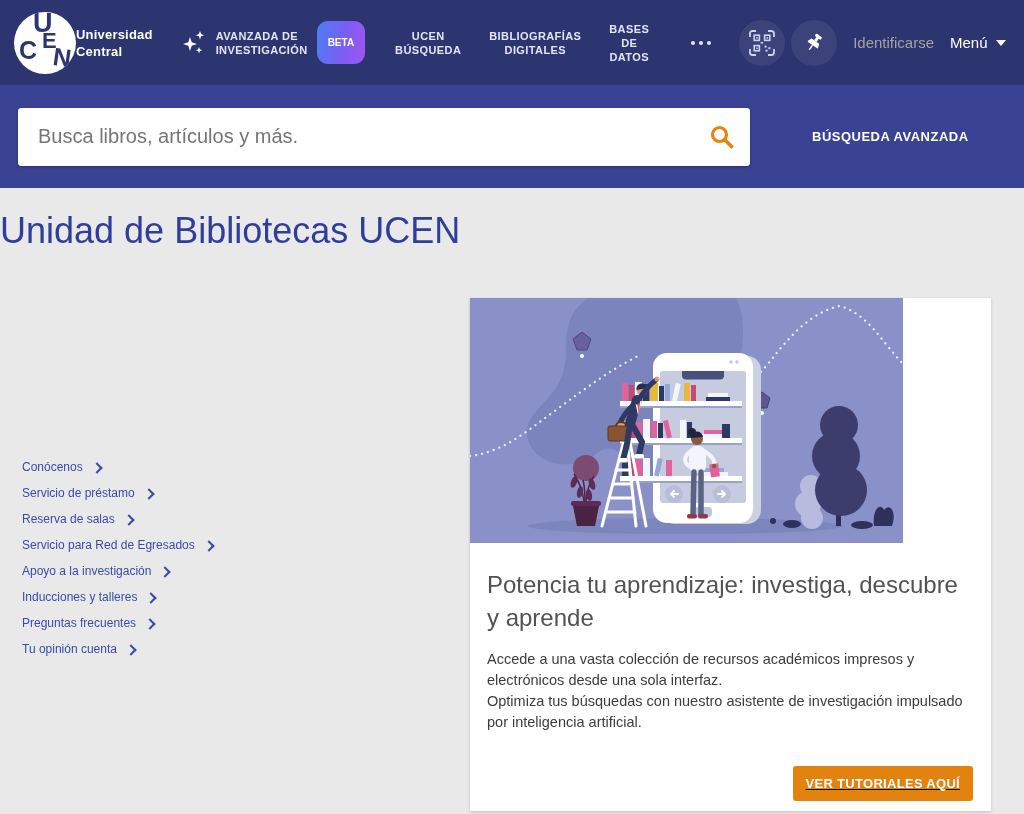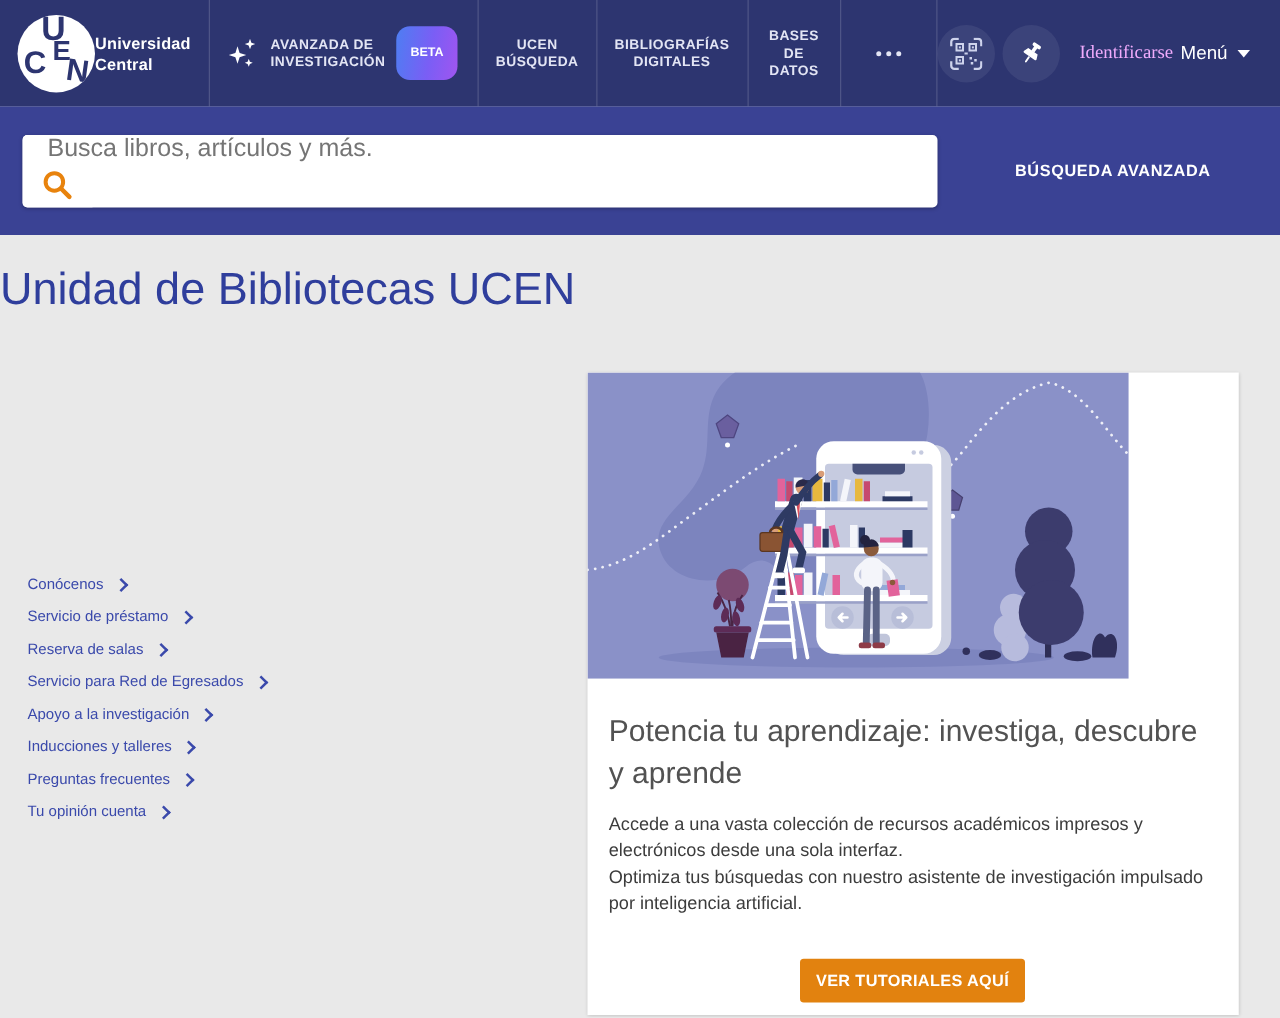--- a/index.html
+++ b/index.html
@@ -26,31 +26,31 @@
   .nav-label { font-size:11px; font-weight:bold; line-height:14px; letter-spacing:.4px;
     color:#e3e5f4; text-align:center; }
   .ai .nav-label { text-align:left; }
   .beta { font-size:10px; font-weight:bold; color:#fff; padding:16px 11px;
     border-radius:11px; background:linear-gradient(100deg,#4d7ef2 0%,#7a5ef5 55%,#a055f0 100%); }
   .dots { display:flex; align-items:center; gap:4px; padding:0 28px; cursor:pointer; }
   .dots i { width:4px; height:4px; border-radius:50%; background:#e3e5f4; }
   .right-cluster { margin-left:auto; display:flex; align-items:center; gap:6px; padding-right:18px; }
   .icon-btn { width:46px; height:46px; border-radius:50%; display:flex; align-items:center;
     justify-content:center; background:rgba(255,255,255,.07); cursor:pointer; border:none; }
-  .identify { font-size:15px; color:#f0abfc; margin:0 0 0 10px; cursor:pointer; background:none; border:none;
-    font-family:Liberation Serif, serif; }
+  .identify { font-size:15px; color:#a3a3a3; margin:0 10px 0 10px; cursor:pointer; background:none; border:none;
+    font-family:Liberation Sans, sans-serif; }
   .menu-btn { font-size:15px; color:#fff; display:flex; align-items:center; gap:8px;
     cursor:pointer; background:none; border:none; font-family:inherit; padding-right:6px; }
   .caret { width:0; height:0; border-left:5px solid transparent; border-right:5px solid transparent;
     border-top:6px solid #fff; display:inline-block; }
 
   
   .band { height:103px; background:#3a4294; display:flex; align-items:center; padding-left:18px; }
   .search-box { width:732px; height:58px; background:#fff; border-radius:4px; display:flex;
-    align-items:flex-start; overflow:hidden; box-shadow:0 1px 3px rgba(0,0,0,.25);flex-direction:column; }
+    align-items:flex-end; overflow:hidden; box-shadow:0 1px 3px rgba(0,0,0,.25); }
   .search-box input { flex:1; height:100%; border:none; outline:none; font-size:20px;
     padding-left:20px; font-family:inherit; color:#333; }
   .search-box input::placeholder { color:#757575; }
   .search-btn { width:56px; height:100%; background:#fff; border:none; display:flex;
     align-items:center; justify-content:center; cursor:pointer; }
   .advanced { margin-left:30px; font-size:13px; font-weight:bold; letter-spacing:.5px;
     color:#fff; cursor:pointer; background:none; border:none; font-family:inherit;padding-left:32px; }
 
   
   .content { position:relative; height:626px; background:#e9e9e9; }
@@ -61,21 +61,21 @@
     color:#3a49ab; cursor:pointer; }
   .chev { width:8px; height:8px; border-top:2.5px solid #3a49ab; border-right:2.5px solid #3a49ab;
     transform:rotate(45deg); margin-left:10px; margin-top:1px; display:inline-block; }
 
   
   .card { position:absolute; left:470px; top:110px; width:521px; background:#fff;
     box-shadow:0 1px 3px rgba(0,0,0,.18); }
   .card-body { padding:21px 18px 10px 17px; }
   .card-title { font-size:24px; line-height:33px; font-weight:400; color:#525252; }
   .card-text { margin-top:15px; font-size:14.5px; line-height:21px; color:#3c3c3c; }
-  .btn-row { display:flex; justify-content:center; margin-top:33px; padding-bottom:0; }
+  .btn-row { display:flex; justify-content:flex-end; margin-top:33px; padding-bottom:0;text-decoration:underline; }
   .cta { background:#e2820f; color:#fff; border:none; border-radius:3px; padding:10px 13px;
     font-size:13px; font-weight:bold; letter-spacing:.3px; cursor:pointer; font-family:inherit; }
 </style>
 </head>
 <body>
 
 <div class="header">
   <div class="logo-wrap">
     <div class="logo-circle">
       <span class="logo-u">U</span>

